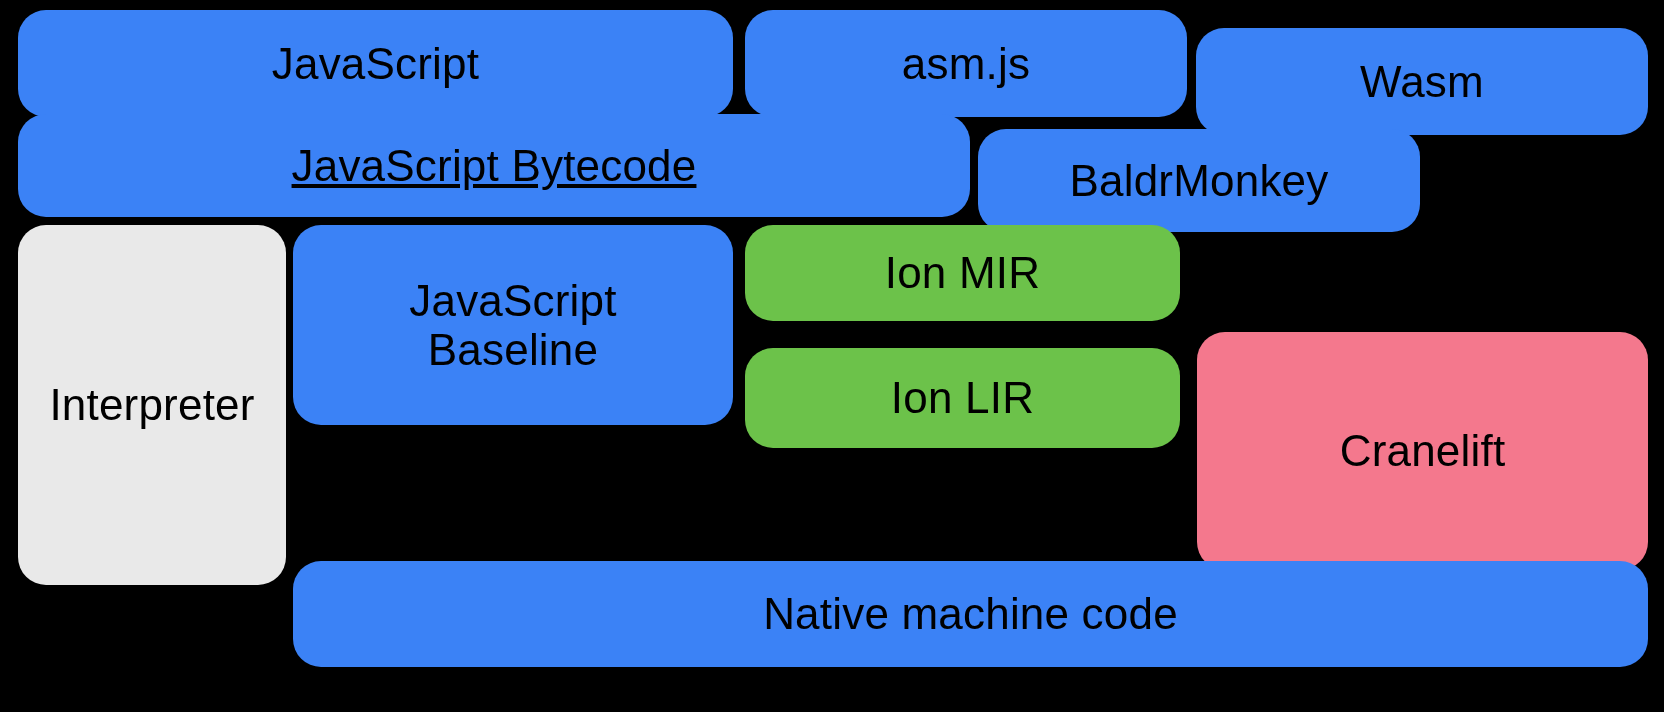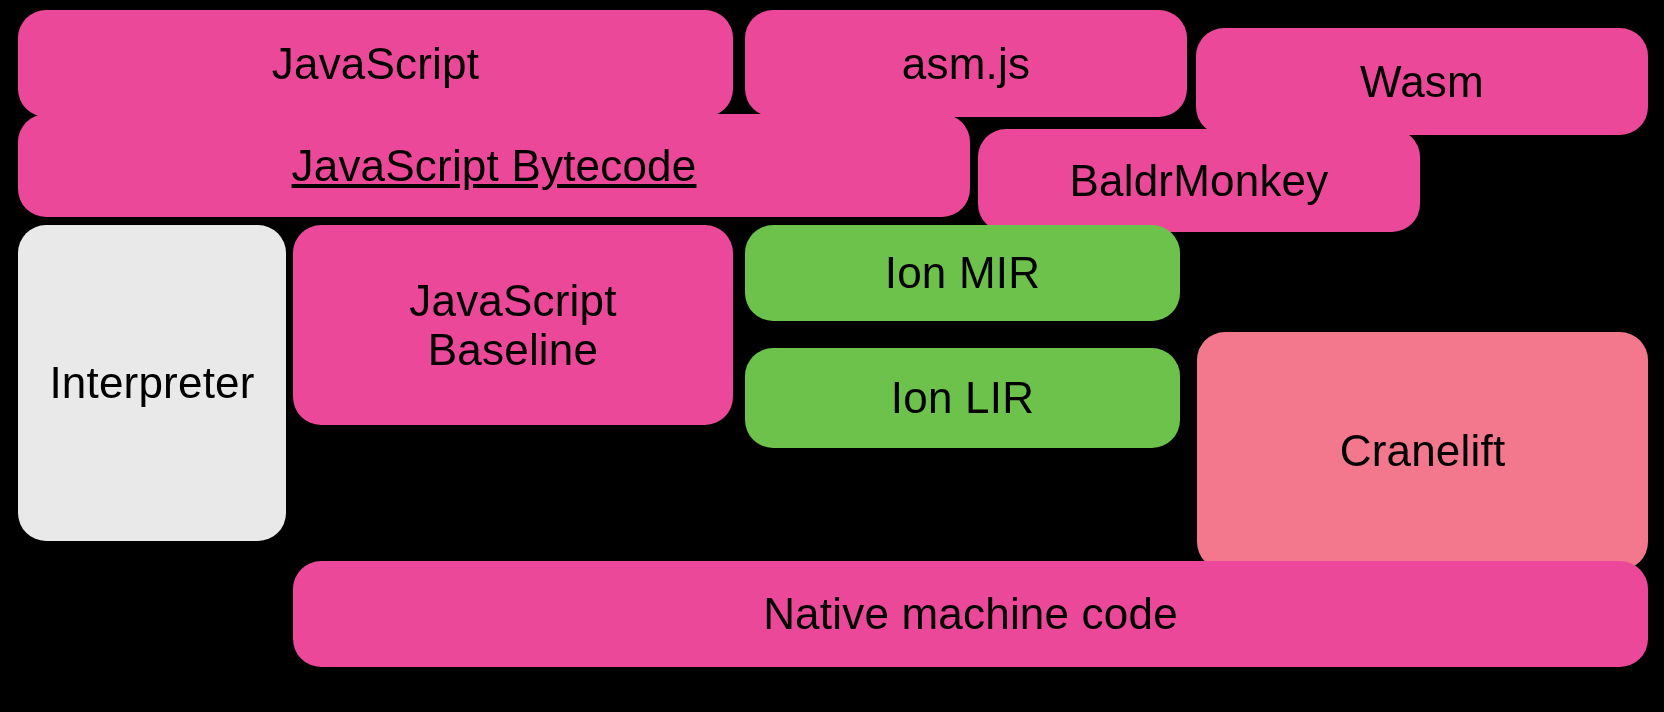--- a/index.html
+++ b/index.html
@@ -28,34 +28,34 @@
     border-radius: 28px;
     color: #000000;
     font-size: 44px;
     font-weight: 400;
     line-height: 1.12;
     letter-spacing: 0.2px;
     white-space: pre-line;
     padding: 2px 8px;
     -webkit-font-smoothing: antialiased;
   }
-  .fill-white { background: #ec4899; text-align: center; }
+  .fill-white { background: #3b82f6; text-align: center; }
   .fill-gray  { background: #E9E9E9; }
   .fill-green { background: #6CC24A; }
   .fill-pink  { background: #F4788D; }
 </style>
 </head>
 <body>
 
 <div id="diagram" style="background: rgb(0, 0, 0);">
     <div class="node fill-white" style="left: 18px; top: 10px; width: 715px; height: 107px;">JavaScript</div>
     <div class="node fill-white" style="left: 745px; top: 10px; width: 442px; height: 107px;">asm.js</div>
     <div class="node fill-white" style="left: 1196px; top: 28px; width: 452px; height: 107px;">Wasm</div>
     <div class="node fill-white" style="left: 18px; top: 114px; width: 952px; height: 103px; text-decoration: underline;">JavaScript Bytecode</div>
     <div class="node fill-white" style="left: 978px; top: 129px; width: 442px; height: 103px;">BaldrMonkey</div>
-    <div class="node fill-gray" style="left: 18px; top: 225px; width: 268px; height: 316px;">Interpreter</div>
+    <div class="node fill-gray" style="left: 18px; top: 225px; width: 268px; height: 360px;">Interpreter</div>
     <div class="node fill-white" style="left: 293px; top: 225px; width: 440px; height: 200px;">JavaScript
 Baseline</div>
     <div class="node fill-green" style="left: 745px; top: 225px; width: 435px; height: 96px;">Ion MIR</div>
     <div class="node fill-green" style="left: 745px; top: 340px; width: 435px; height: 100px; margin-top: 8px;">Ion LIR</div>
     <div class="node fill-pink" style="left: 1197px; top: 332px; width: 451px; height: 238px;">Cranelift</div>
     <div class="node fill-white" style="left: 293px; top: 561px; width: 1355px; height: 106px;">Native machine code</div>
   </div>
 
 </body></html>

